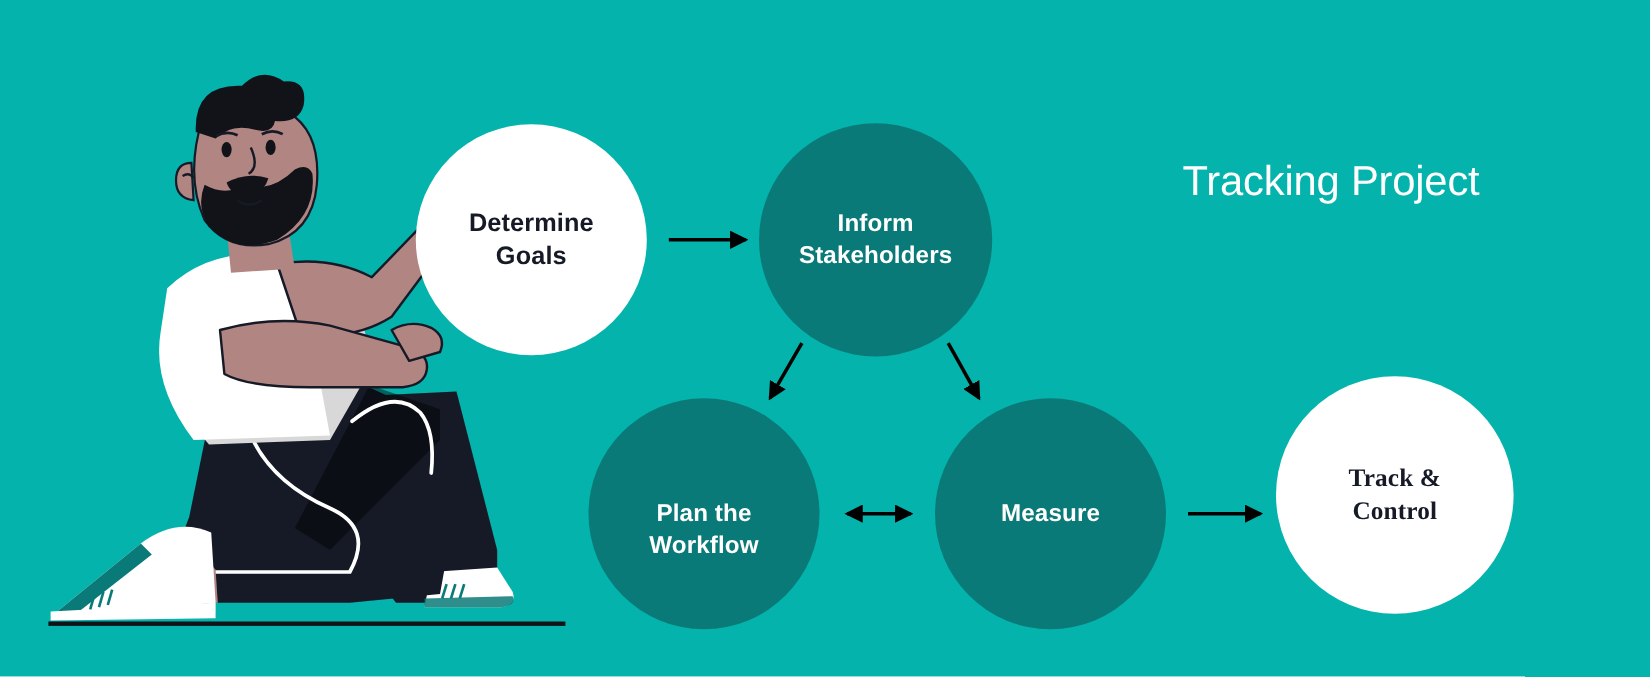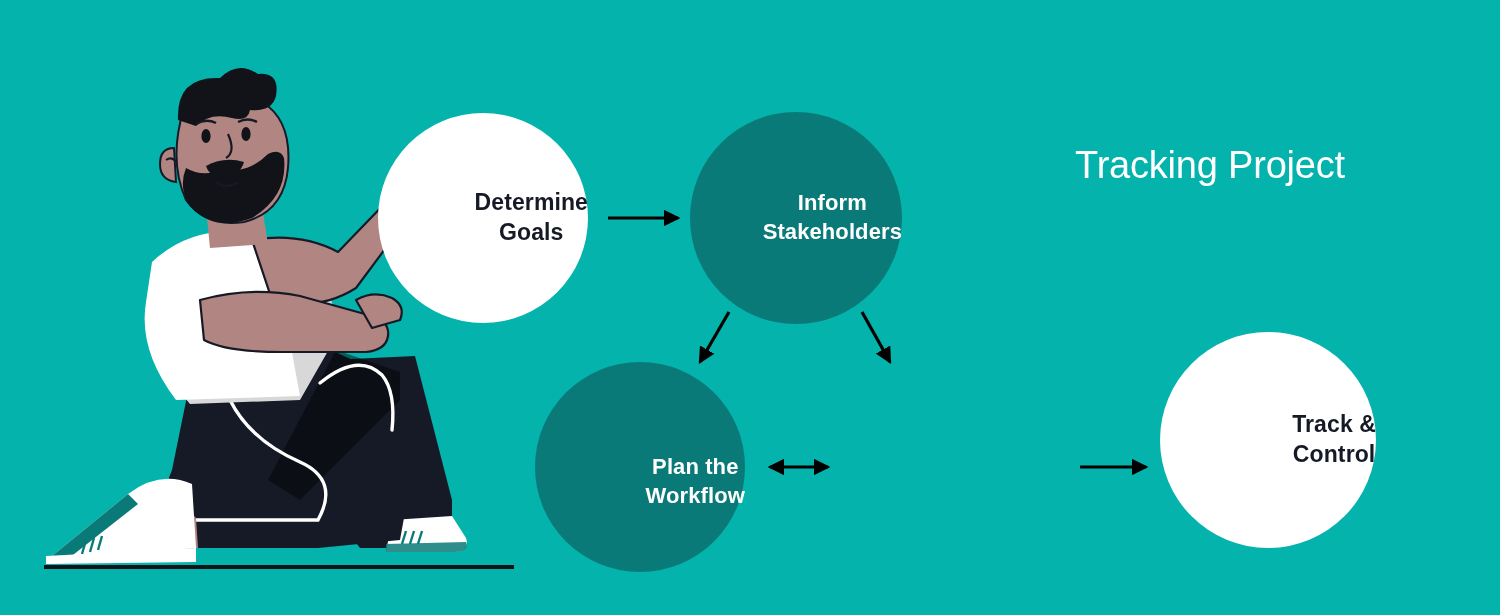--- a/index.html
+++ b/index.html
@@ -24,21 +24,21 @@
     width: 560px;
     height: 615px;
   }
 
   
   .node {
     position: absolute;
     border-radius: 50%;
     display: flex;
     align-items: center;
-    justify-content: flex-end;
+    justify-content: center;
     text-align: center;
     box-sizing: border-box;
   }
   .node .node-label {
     font-weight: bold;
     line-height: 1.3;
     letter-spacing: 0.1px;
     white-space: pre-line;
   }
   .node.light { background: #ffffff; }
@@ -51,21 +51,21 @@
 
   #node-1 { left: 690px; top: 112px; width: 212px; height: 212px; }
   #node-1 .node-label { font-size: 22px; }
 
   #node-2 { left: 535px; top: 362px; width: 210px; height: 210px; }
   #node-2 .node-label { font-size: 22px; margin-top: 29px; }
 
   #node-3 { left: 850px; top: 362px; width: 210px; height: 210px; }
   #node-3 .node-label { font-size: 22px; }
 
-  #node-4 { left: 1160px; top: 332px; width: 216px; height: 216px; }
+  #node-4 { left: 1160px; top: 342px; width: 216px; height: 216px; font-family: Liberation Serif, serif; }
   #node-4 .node-label { font-size: 23px; }
 
   
   #arrows {
     position: absolute;
     left: 0; top: 0;
     width: 1500px; height: 615px;
     pointer-events: none;
   }
 
@@ -184,20 +184,23 @@
   <div class="node dark" id="node-1">
     <span class="node-label">Inform
 Stakeholders</span>
   </div>
 
   <div class="node dark" id="node-2">
     <span class="node-label">Plan the
 Workflow</span>
   </div>
 
+  <div class="node dark" id="node-3">
+    <span class="node-label">Measure</span>
+  </div>
 
   <div class="node light" id="node-4">
     <span class="node-label">Track &amp;
 Control</span>
   </div>
 
   <div id="title-block">
     <span class="title-line">Tracking Project</span>
   </div>
 

